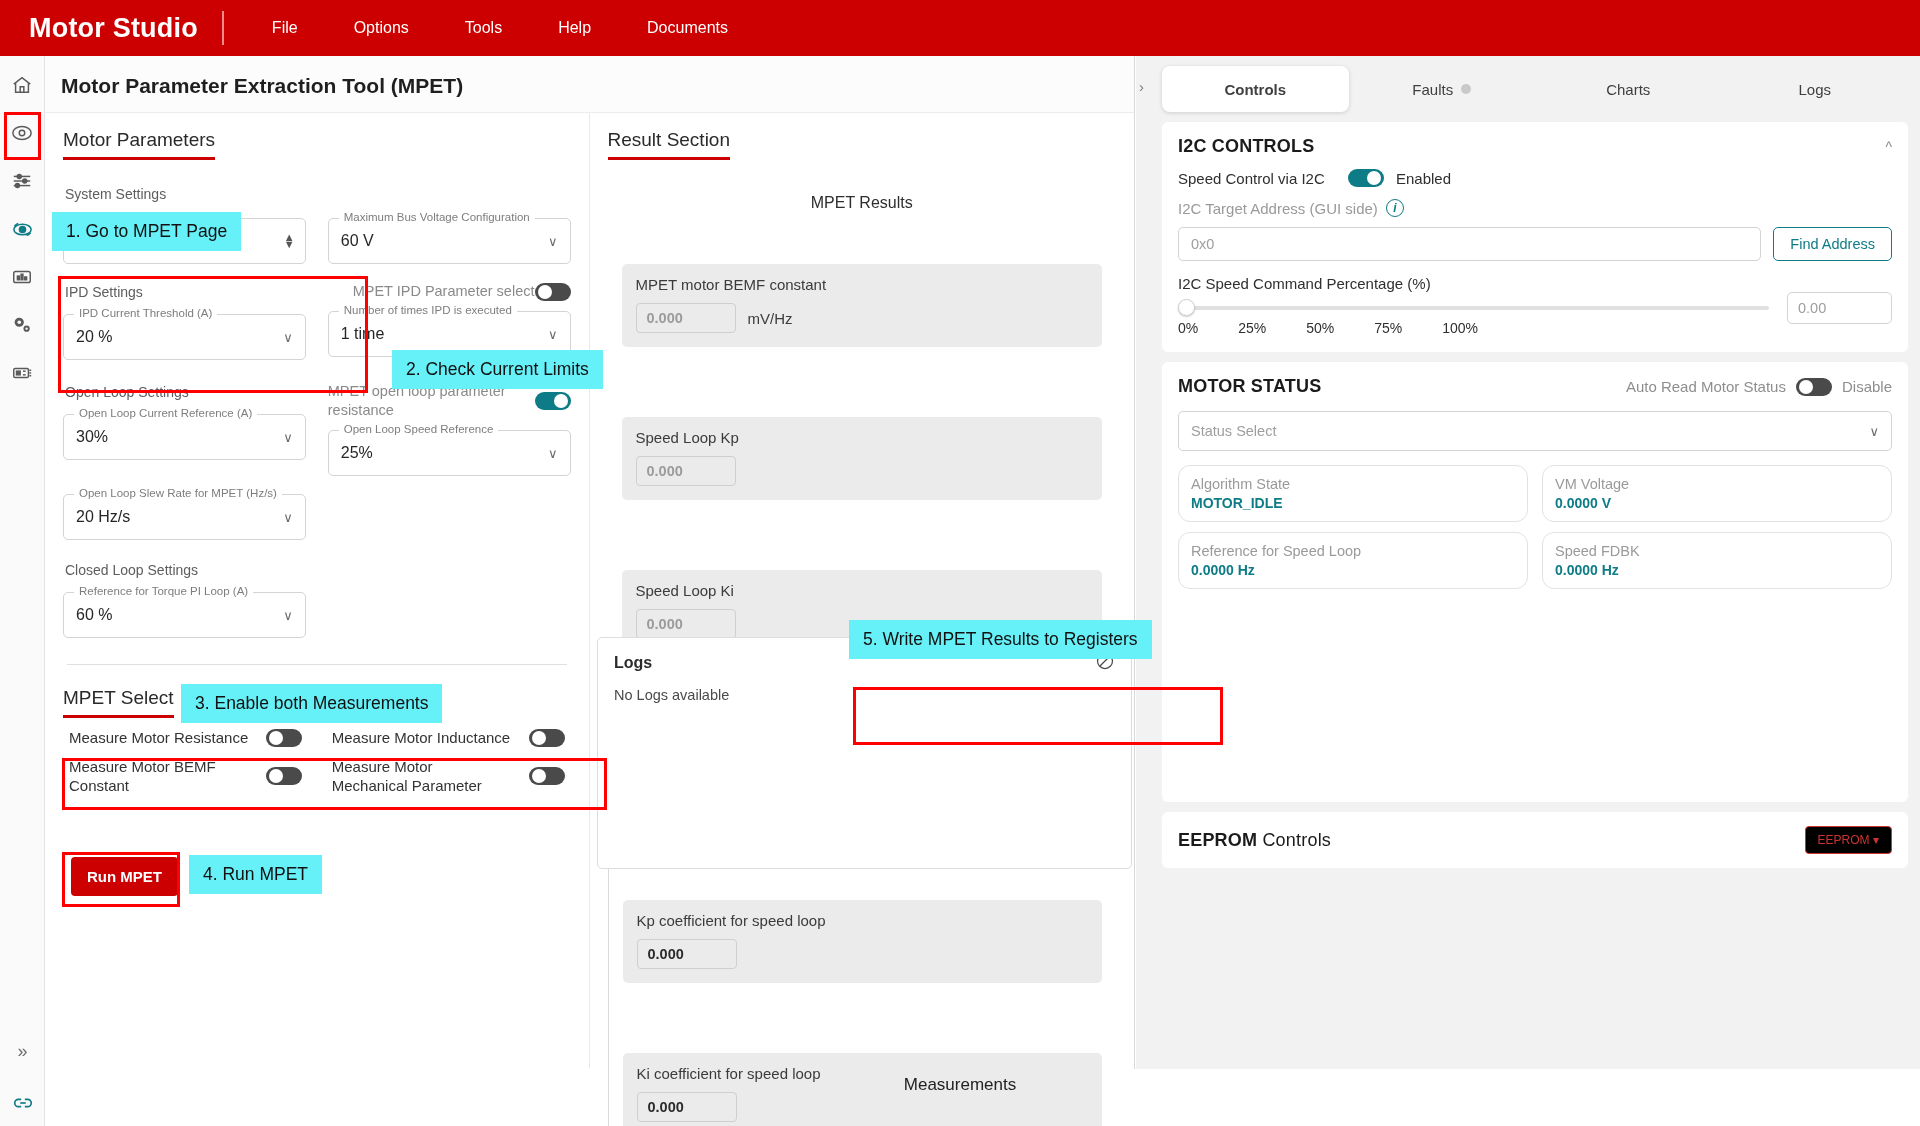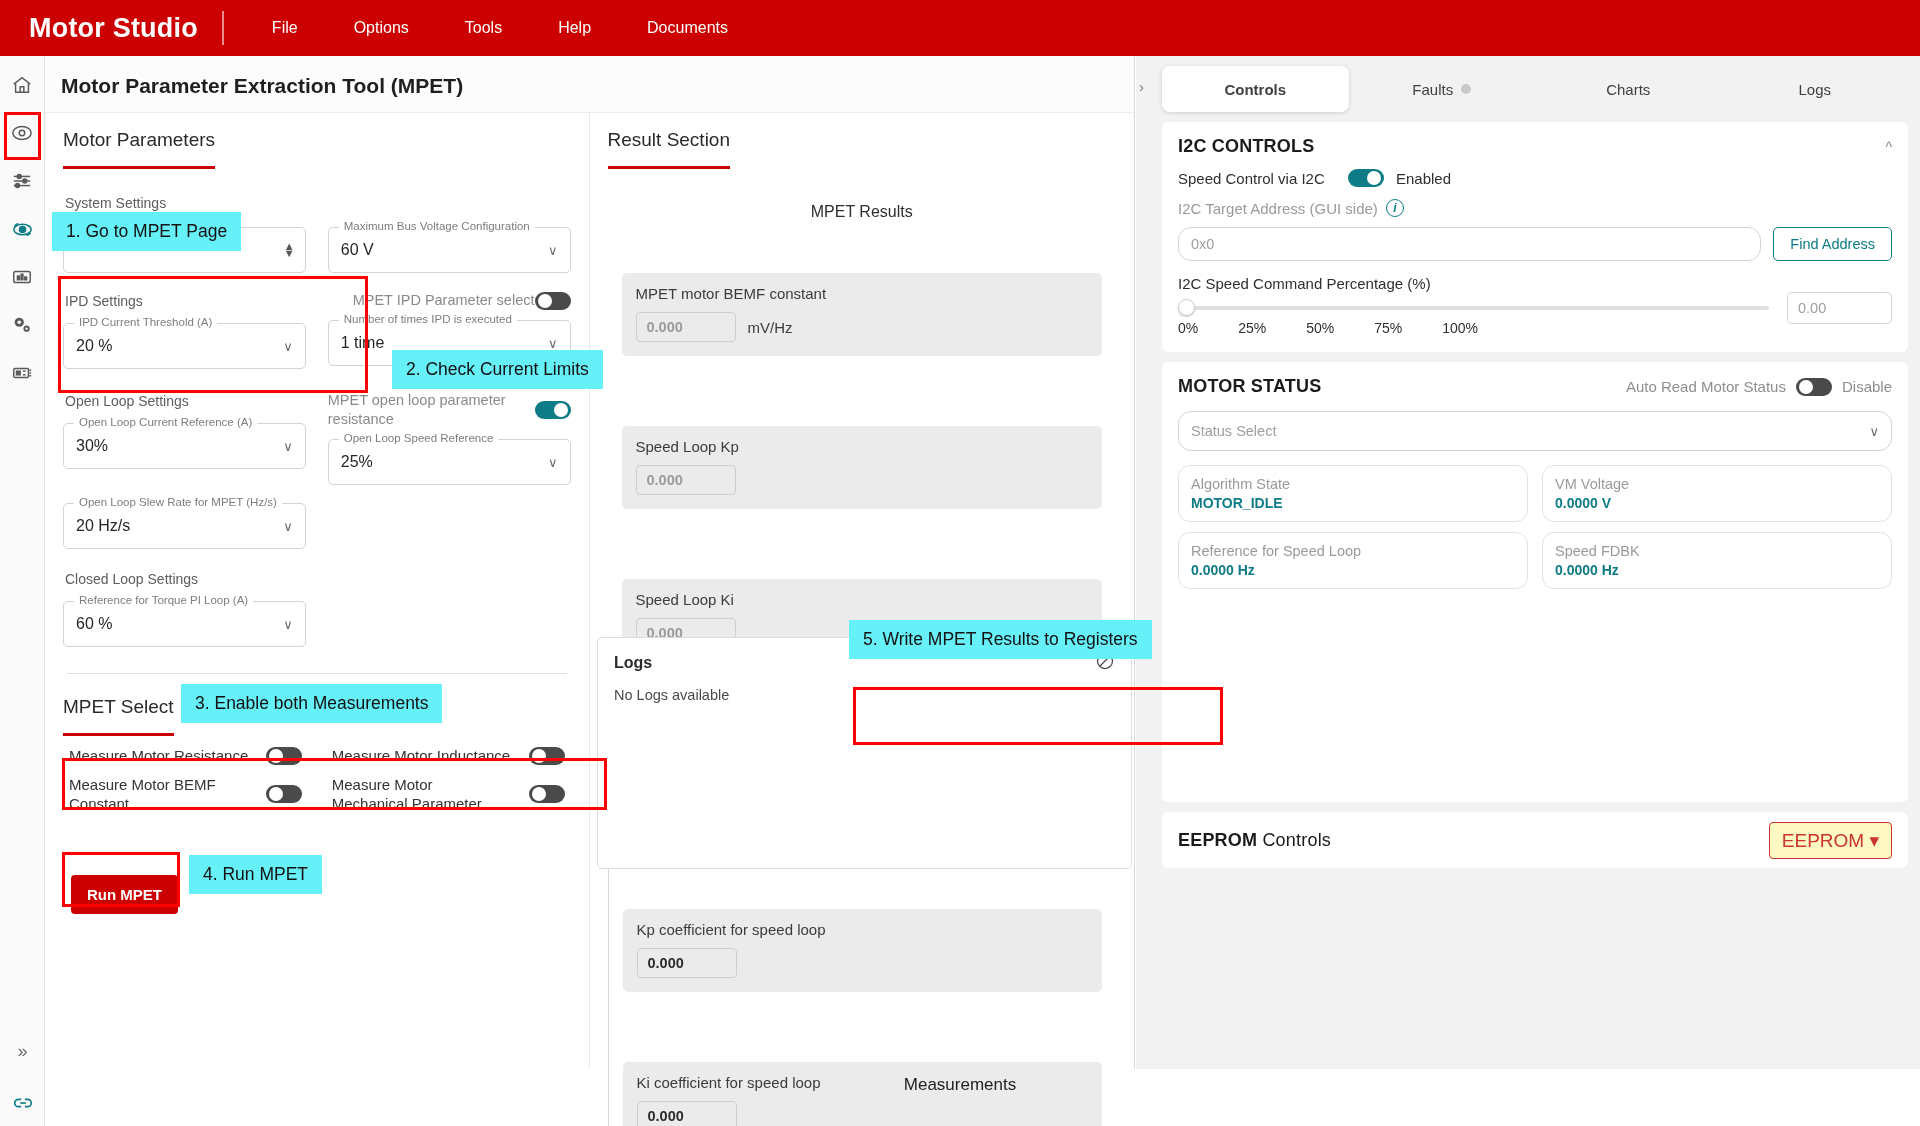--- a/index.html
+++ b/index.html
@@ -68,21 +68,21 @@
   .col-left {
     width: 545px; padding: 16px 18px 0 18px; position: relative;
     border-right: 1px solid #e9e9e9;
   }
   .col-right {
     width: 545px; padding: 16px 18px 0 18px; position: relative;
   }
 
   .sect-title {
     font-size: 19px; color: #2a2a2a; display: inline-block;
-    padding-bottom: 15px; border-bottom: 3px solid #cc0000;
+    padding-bottom: 6px; border-bottom: 3px solid #cc0000;
     margin-bottom: 18px;
   }
   .grp-label { font-size: 14px; color: #5d5d5d; margin: 8px 0 2px 2px; }
 
   
   .field {
     position: relative; border: 1px solid #d4d4d4; border-radius: 5px;
     height: 46px; margin-top: 14px; background: #fff;
     display: flex; align-items: center; padding: 0 12px;
   }
@@ -193,21 +193,21 @@
   }
   .row-i2c .lbl { width: 170px; }
   .muted { color: #9a9a9a; }
   .info-ic {
     width: 18px; height: 18px; border-radius: 50%;
     border: 1.5px solid #0e7c86; color: #0e7c86; font-size: 12px;
     display: inline-flex; align-items: center; justify-content: center;
     margin-left: 8px; font-style: italic; font-weight: bold; cursor: pointer;
   }
   .inp {
-    border: 1px solid #d3d3d3; border-radius: 13px; height: 34px;
+    border: 1px solid #d3d3d3; border-radius: 5px; height: 34px;
     display: flex; align-items: center; padding: 0 12px;
     font-size: 14.5px; color: #9e9e9e; background: #fff;
   }
   .find-btn {
     border: 1px solid #0e7c86; color: #0e7c86; background: #fff;
     border-radius: 5px; height: 34px; padding: 0 16px; font-size: 14.5px;
     cursor: pointer;
   }
   .slider-wrap { position: relative; margin-top: 14px; }
   .track {
@@ -232,22 +232,22 @@
     flex: 1; border: 1px solid #e2e2e2; border-radius: 12px; padding: 10px 12px;
   }
   .status-box .k { font-size: 14.5px; color: #9a9a9a; }
   .status-box .v { font-size: 14px; color: #0e7c86; font-weight: bold; margin-top: 3px; }
   .eeprom-card {
     background: #fff; border-radius: 6px; margin-top: 10px;
     padding: 14px 16px; display: flex; align-items: center;
     justify-content: space-between; height: 56px;
   }
   .eeprom-btn {
-    border: 1px solid #cc3333; color: #cc3333; background: #fef9c3;
-    border-radius: 4px; padding: 6px 12px; font-size: 19px; cursor: pointer;
+    border: 1px solid #cc3333; color: #cc3333; background: #000000;
+    border-radius: 4px; padding: 6px 12px; font-size: 12px; cursor: pointer;
   }
 
   
   .anno {
     position: absolute; background: #66f0f7; color: #111;
     font-size: 17.5px; padding: 9px 14px; white-space: nowrap; z-index: 60;
   }
   .redbox {
     position: absolute; border: 3px solid #ff0000; z-index: 55;
     pointer-events: none;

